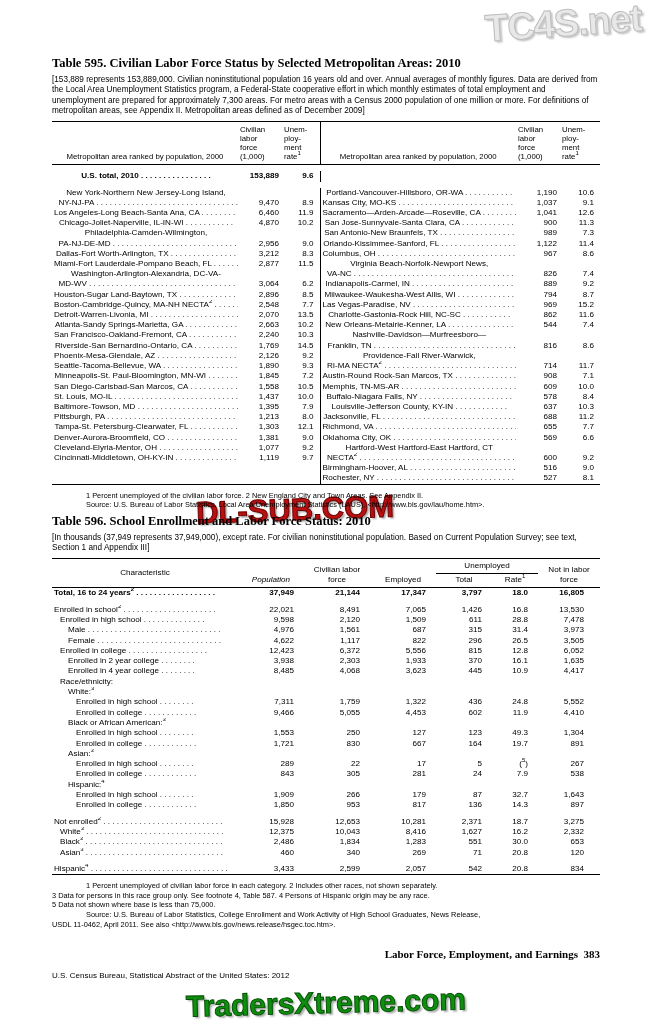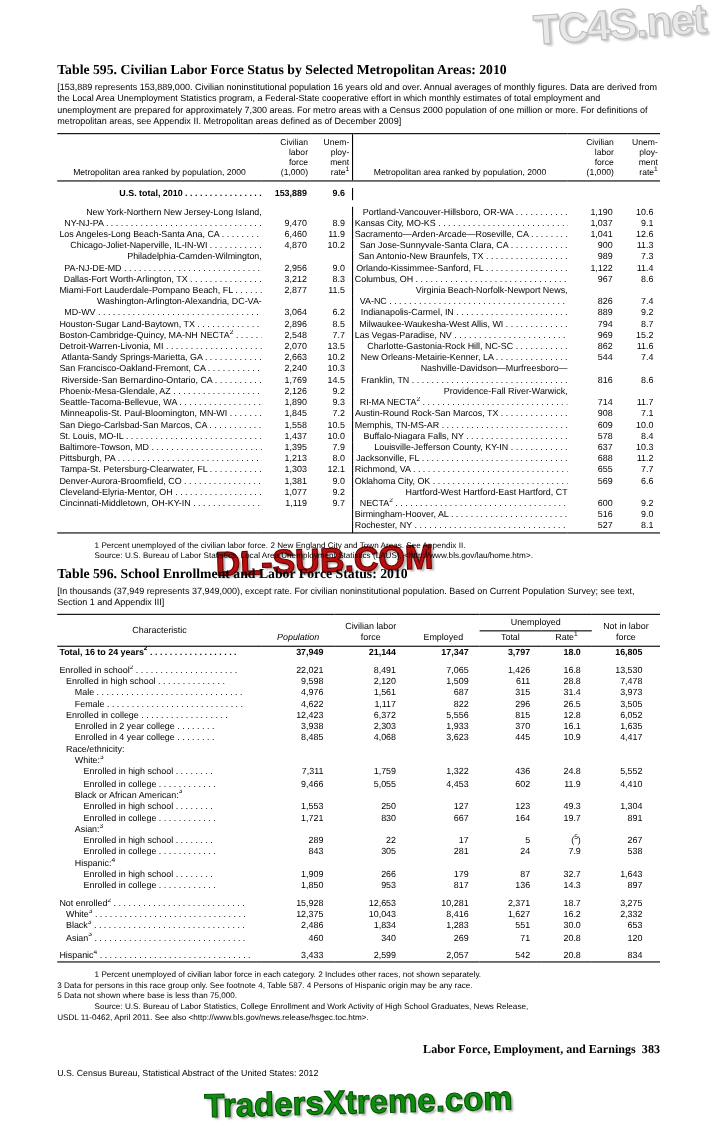--- a/index.html
+++ b/index.html
@@ -57,29 +57,29 @@
   
   table { border-collapse: collapse; font-family:"Liberation Sans", sans-serif; }
   .data-table { width:100%; font-size:8.1px; }
   .data-table th, .data-table td { padding:0; vertical-align:bottom; }
 
   
   .t595 { width:548px; table-layout:fixed; }
   .t595 .hdr td {
     border-top:1.2px solid #000;
     border-bottom:0.8px solid #000;
-    text-align:right;
+    text-align:left;
     font-size:7.8px;
     line-height:9.2px;
     padding:3px 2px 3px 2px;
     vertical-align:bottom;
   }
   .t595 .hdr td.area { text-align:center; }
   .t595 td.area-cell {
-    text-align:right;
+    text-align:center;
     padding-left:2px;
     font-size:8.1px;
     line-height:10.2px;
     white-space:nowrap;
     overflow:hidden;
   }
   .t595 td.num {
     text-align:right;
     padding-right:3px;
     font-size:8.1px;

